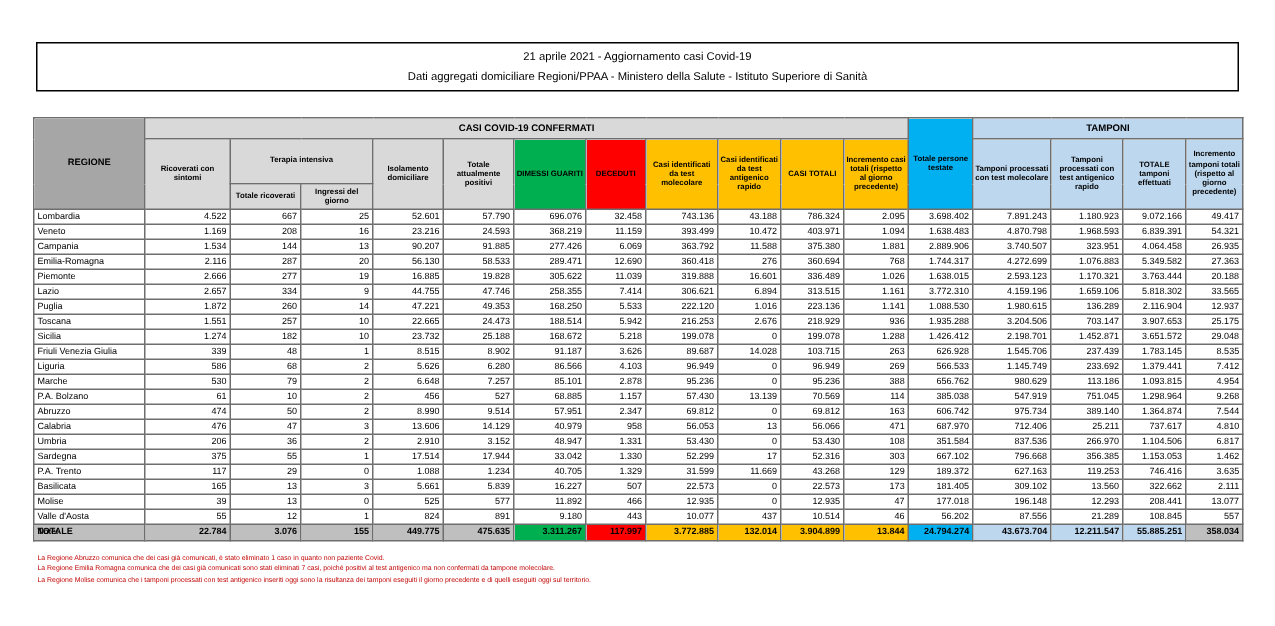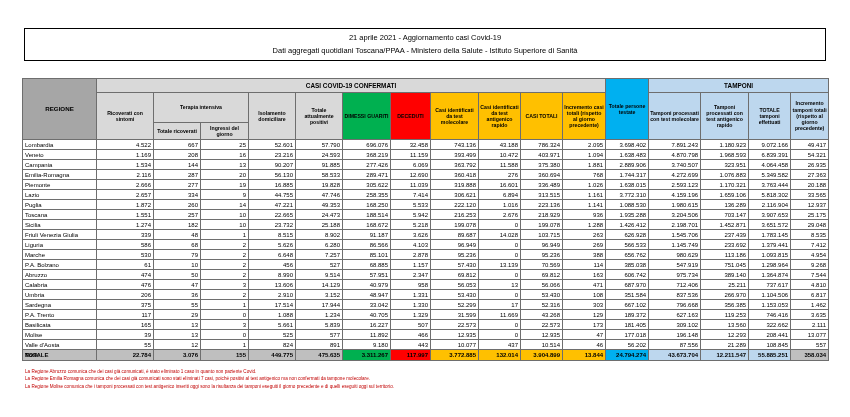--- a/index.html
+++ b/index.html
@@ -44,21 +44,21 @@
   tr.totale td.c-lblue{background:#BDD7EE;}
   .notes{position:absolute;left:25px;top:352px;width:790px;}
   .notes .note-label{font-size:5.5px;font-weight:bold;margin-bottom:10px;}
   .notes .note-line{font-size:4.6px;color:#C00000;line-height:1.6;white-space:nowrap;}
 </style>
 </head>
 <body>
 
 <div class="title-box">
   <div class="tline">21 aprile 2021 - Aggiornamento casi Covid-19</div>
-  <div class="tline">Dati aggregati quotidiani Toscana/PPAA - Ministero della Salute - Istituto Superiore di Sanità</div>
+  <div class="tline">Dati aggregati domiciliare Regioni/PPAA - Ministero della Salute - Istituto Superiore di Sanità</div>
 </div>
 
 <table>
   <colgroup>
     <col style="width:74px">
       <col style="width:57px">
       <col style="width:47px">
       <col style="width:48px">
     <col style="width:47px">
       <col style="width:47px">

